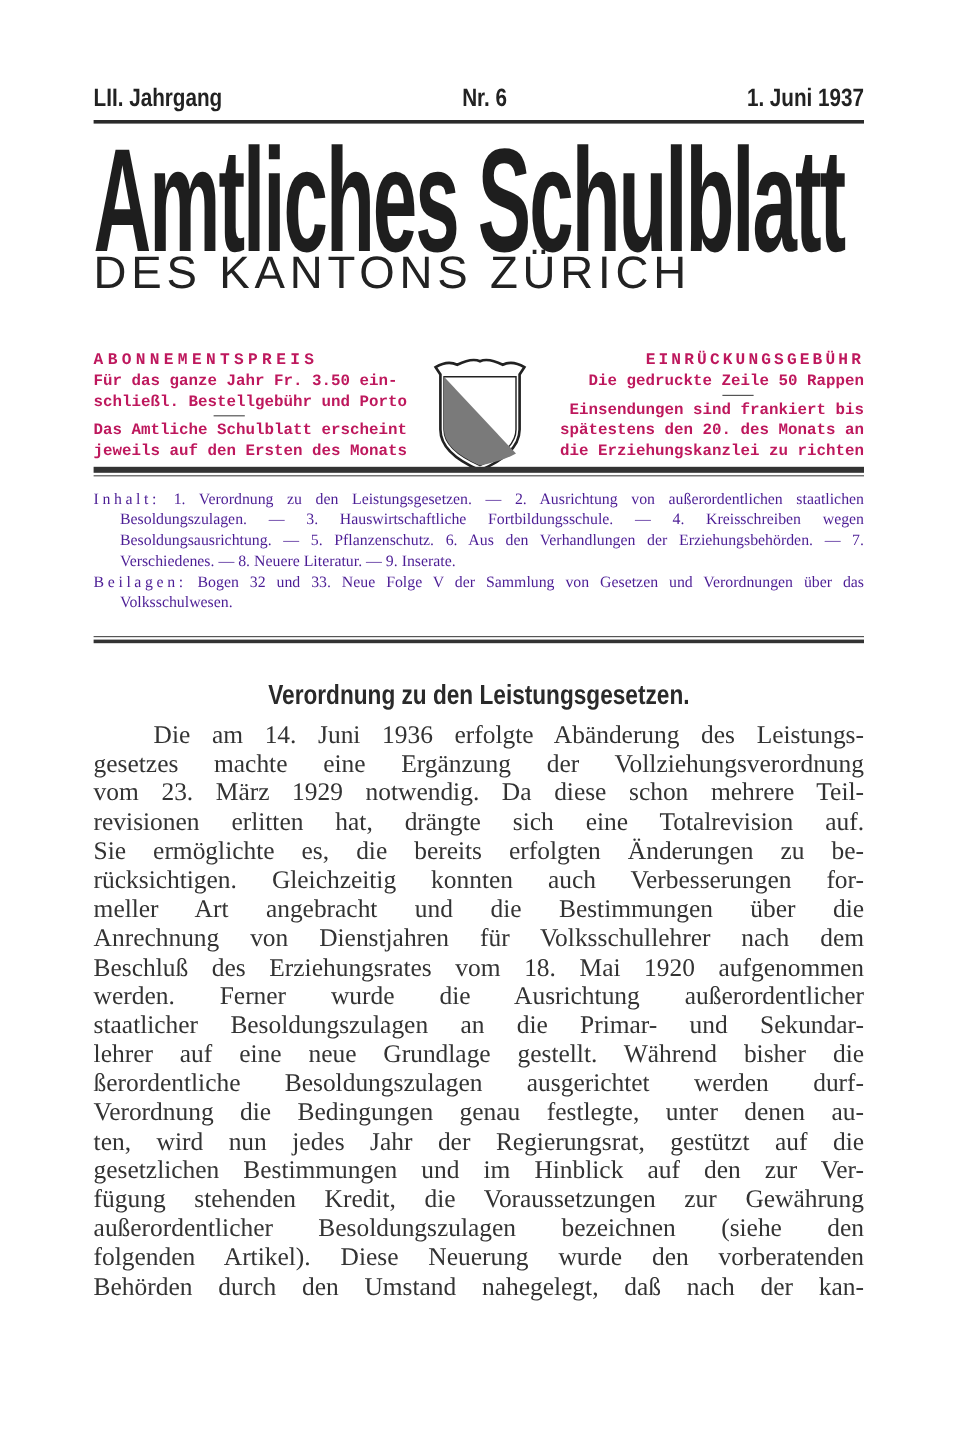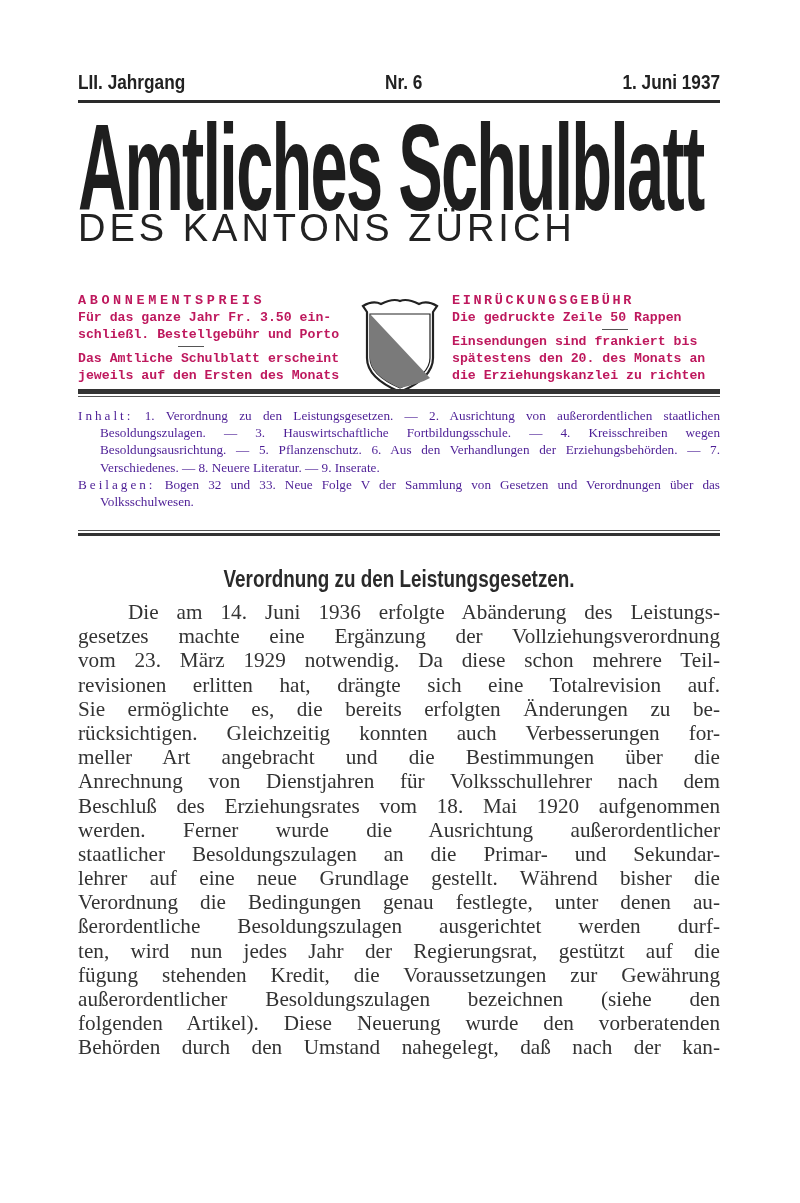--- a/index.html
+++ b/index.html
@@ -26,21 +26,21 @@
     transform: scale(0.565, 1.04); transform-origin: left top; white-space: nowrap;
   }
   .subtitle {
     position: absolute; top: 208px; left: 0; width: 642px;
     font-family: "Liberation Sans", sans-serif; font-size: 38px; letter-spacing: 4px;
     color: #222; white-space: nowrap; line-height: 40px;
   }
   .infobox { position: absolute; top: 272px; left: 0; width: 642px; height: 110px;
     font-family: Liberation Mono, monospace; color: #be185d; margin-top: 20px; }
   .col-l { position: absolute; left: 0; top: 0; width: 265px; }
-  .col-r { position: absolute; right: 0; top: 0; width: 268px; }
+  .col-r { position: absolute; right: 0; top: 0; width: 268px; text-align: right; }
   .hd { font-size: 13.5px; font-weight: bold; letter-spacing: 3.6px; line-height: 17px; white-space: nowrap; }
   .col-r .hd { letter-spacing: 2.6px; }
   .ln { font-size: 13.2px; font-weight: bold; line-height: 17px; white-space: nowrap; }
   .dash { width: 26px; height: 1px; background: #555; margin: 3px auto 3px auto; }
   .col-l .dash { margin-left: 100px; }
   .col-r .dash { margin-left: 150px; }
   .shield { position: absolute; left: 281px; top: 6px; width: 82px; height: 96px; }
   .rule-mid1 { position: absolute; top: 389px; left: 0; width: 642px; height: 5px; background: #333; }
   .rule-mid2 { position: absolute; top: 396px; left: 0; width: 642px; height: 1px; background: #555; }
   .toc {
@@ -127,21 +127,22 @@
     <span class="line">vom 23. März 1929 notwendig. Da diese schon mehrere Teil-</span>
     <span class="line">revisionen erlitten hat, drängte sich eine Totalrevision auf.</span>
     <span class="line">Sie ermöglichte es, die bereits erfolgten Änderungen zu be-</span>
     <span class="line">rücksichtigen. Gleichzeitig konnten auch Verbesserungen for-</span>
     <span class="line">meller Art angebracht und die Bestimmungen über die</span>
     <span class="line">Anrechnung von Dienstjahren für Volksschullehrer nach dem</span>
     <span class="line">Beschluß des Erziehungsrates vom 18. Mai 1920 aufgenommen</span>
     <span class="line">werden. Ferner wurde die Ausrichtung außerordentlicher</span>
     <span class="line">staatlicher Besoldungszulagen an die Primar- und Sekundar-</span>
     <span class="line">lehrer auf eine neue Grundlage gestellt. Während bisher die</span>
+    <span class="line">ßerordentliche Besoldungszulagen ausgerichtet werden durf-</span>
     <span class="line">Verordnung die Bedingungen genau festlegte, unter denen au-</span>
-    <span class="line">ßerordentliche Besoldungszulagen ausgerichtet werden durf-</span>
     <span class="line">ten, wird nun jedes Jahr der Regierungsrat, gestützt auf die</span>
+    <span class="line">gesetzlichen Bestimmungen und im Hinblick auf den zur Ver-</span>
     <span class="line">fügung stehenden Kredit, die Voraussetzungen zur Gewährung</span>
     <span class="line">außerordentlicher Besoldungszulagen bezeichnen (siehe den</span>
     <span class="line">folgenden Artikel). Diese Neuerung wurde den vorberatenden</span>
     <span class="line">Behörden durch den Umstand nahegelegt, daß nach der kan-</span>
   </div>
 </div>
 
 </body></html>

